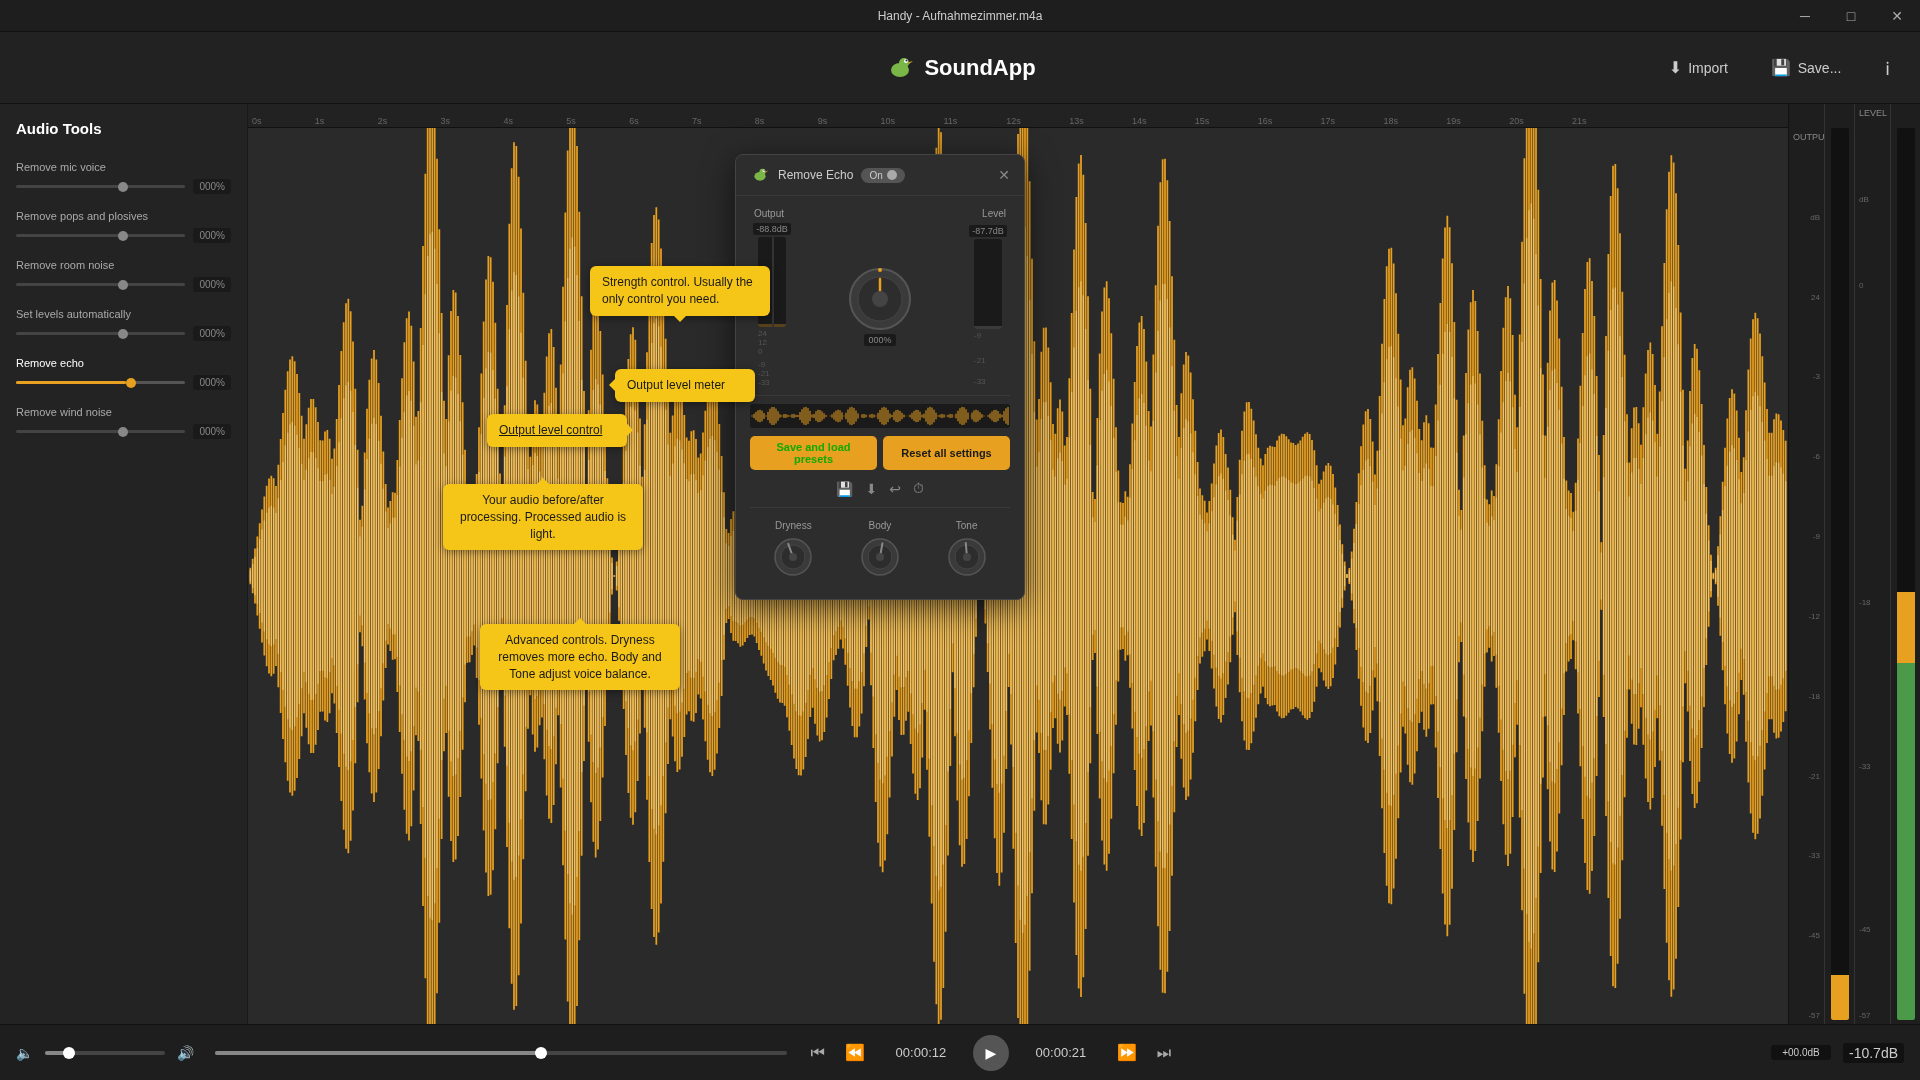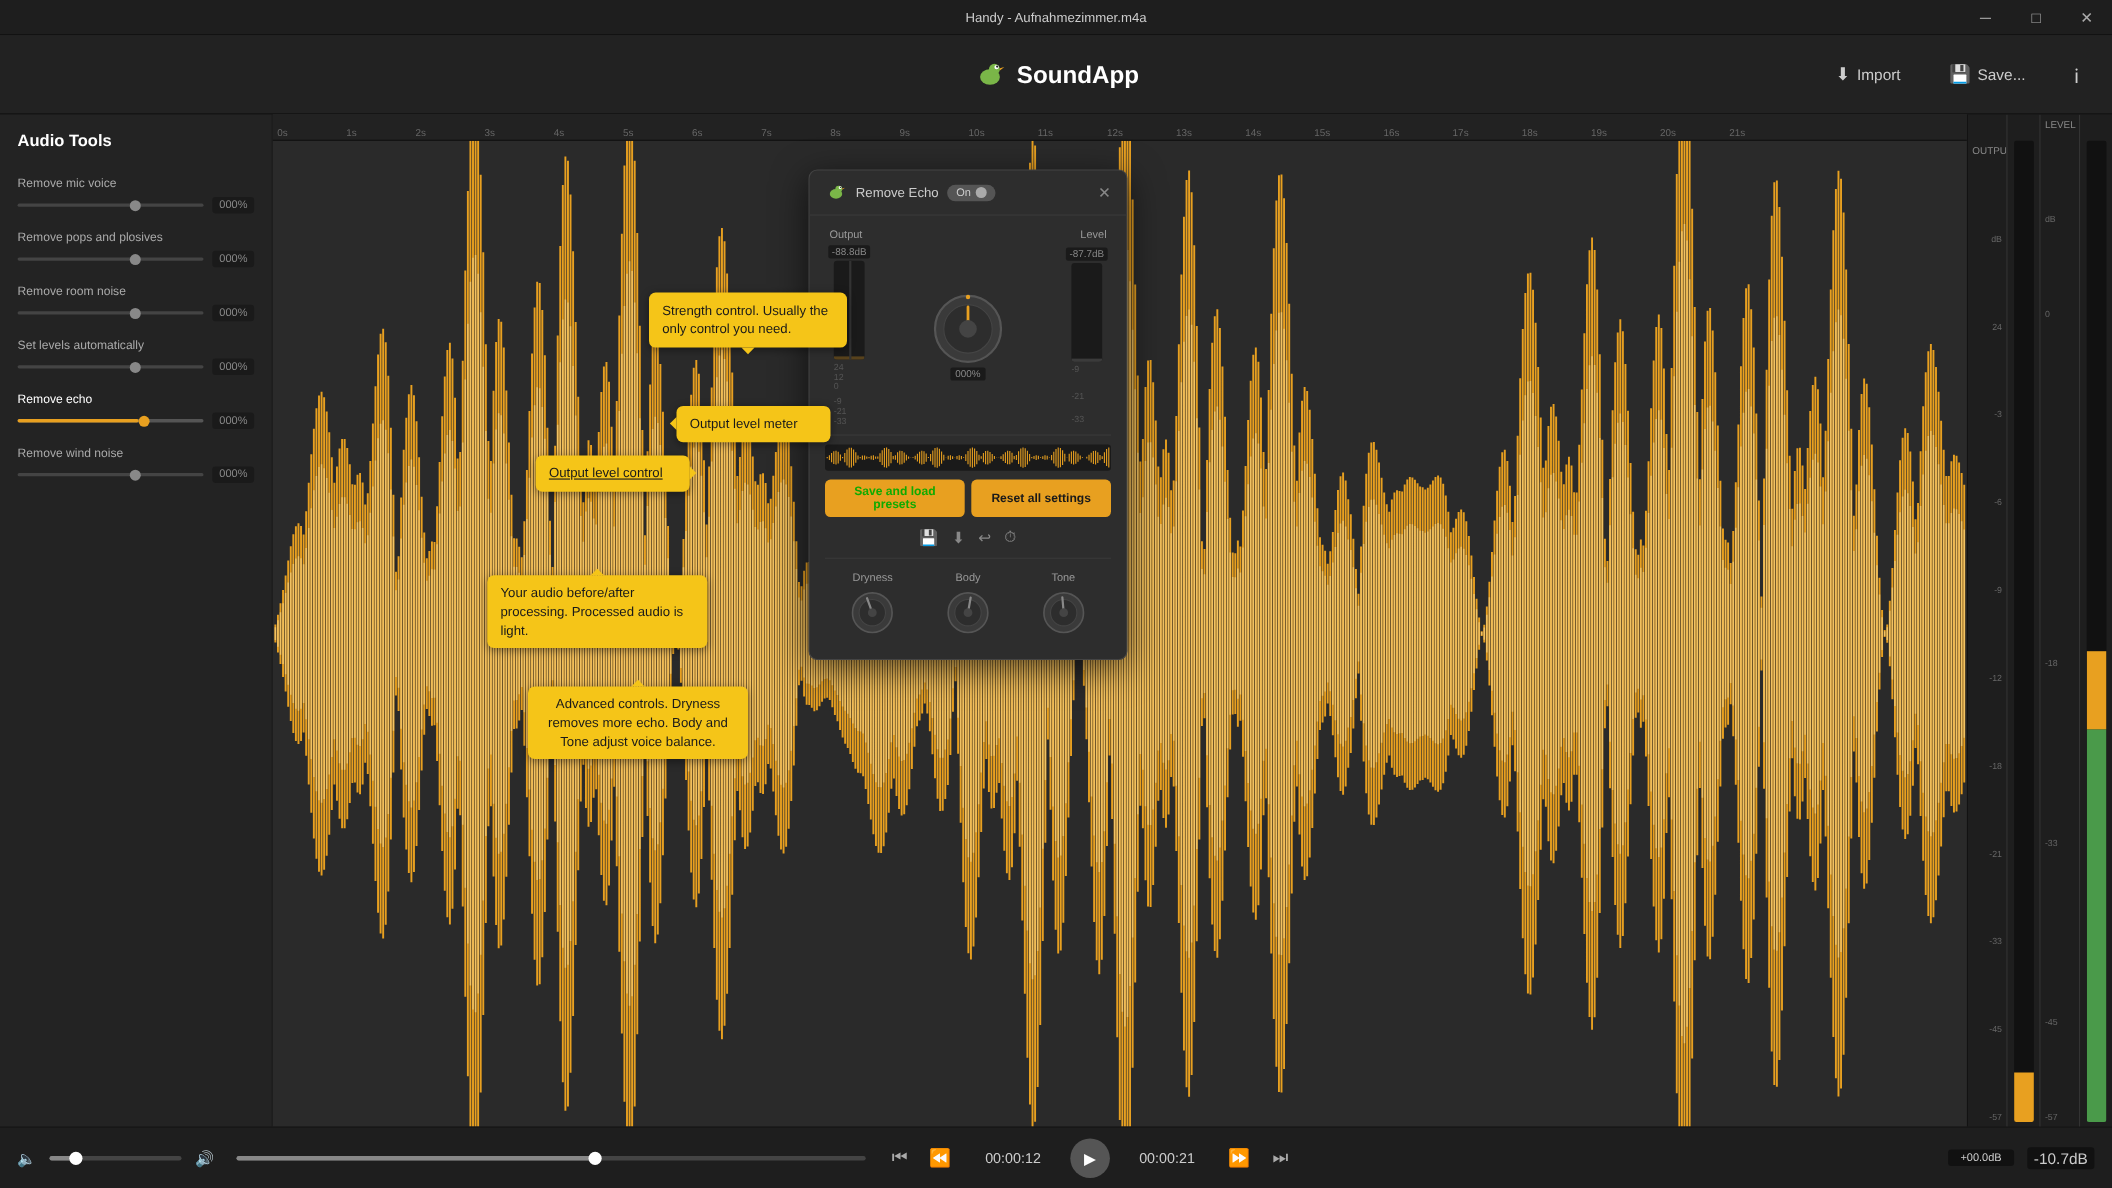--- a/index.html
+++ b/index.html
@@ -811,21 +811,21 @@
   </div>
 
   <div class="tooltip arrow-right" style="left: 487px; top: 310px; width:140px;text-decoration:underline;">
     <span>Output level control</span>
   </div>
 
   <div class="tooltip arrow-left" style="left: 615px; top: 265px; width:140px;">
     <span>Output level meter</span>
   </div>
 
-  <div class="tooltip arrow-up" style="left: 443px; top: 380px; width:280px; text-align:left;margin-top:39px;">
+  <div class="tooltip arrow-up" style="left: 443px; top: 380px; width:280px; text-align:center;">
     <span>Your audio before/after processing. Processed audio is light.</span>
   </div>
 
   <div class="tooltip arrow-up" style="left: 480px; top: 520px; width:240px; text-align:center;">
     <span>Advanced controls. Dryness removes more echo. Body and Tone adjust voice balance.</span>
   </div>
 
 </div>
 
 </body></html>

